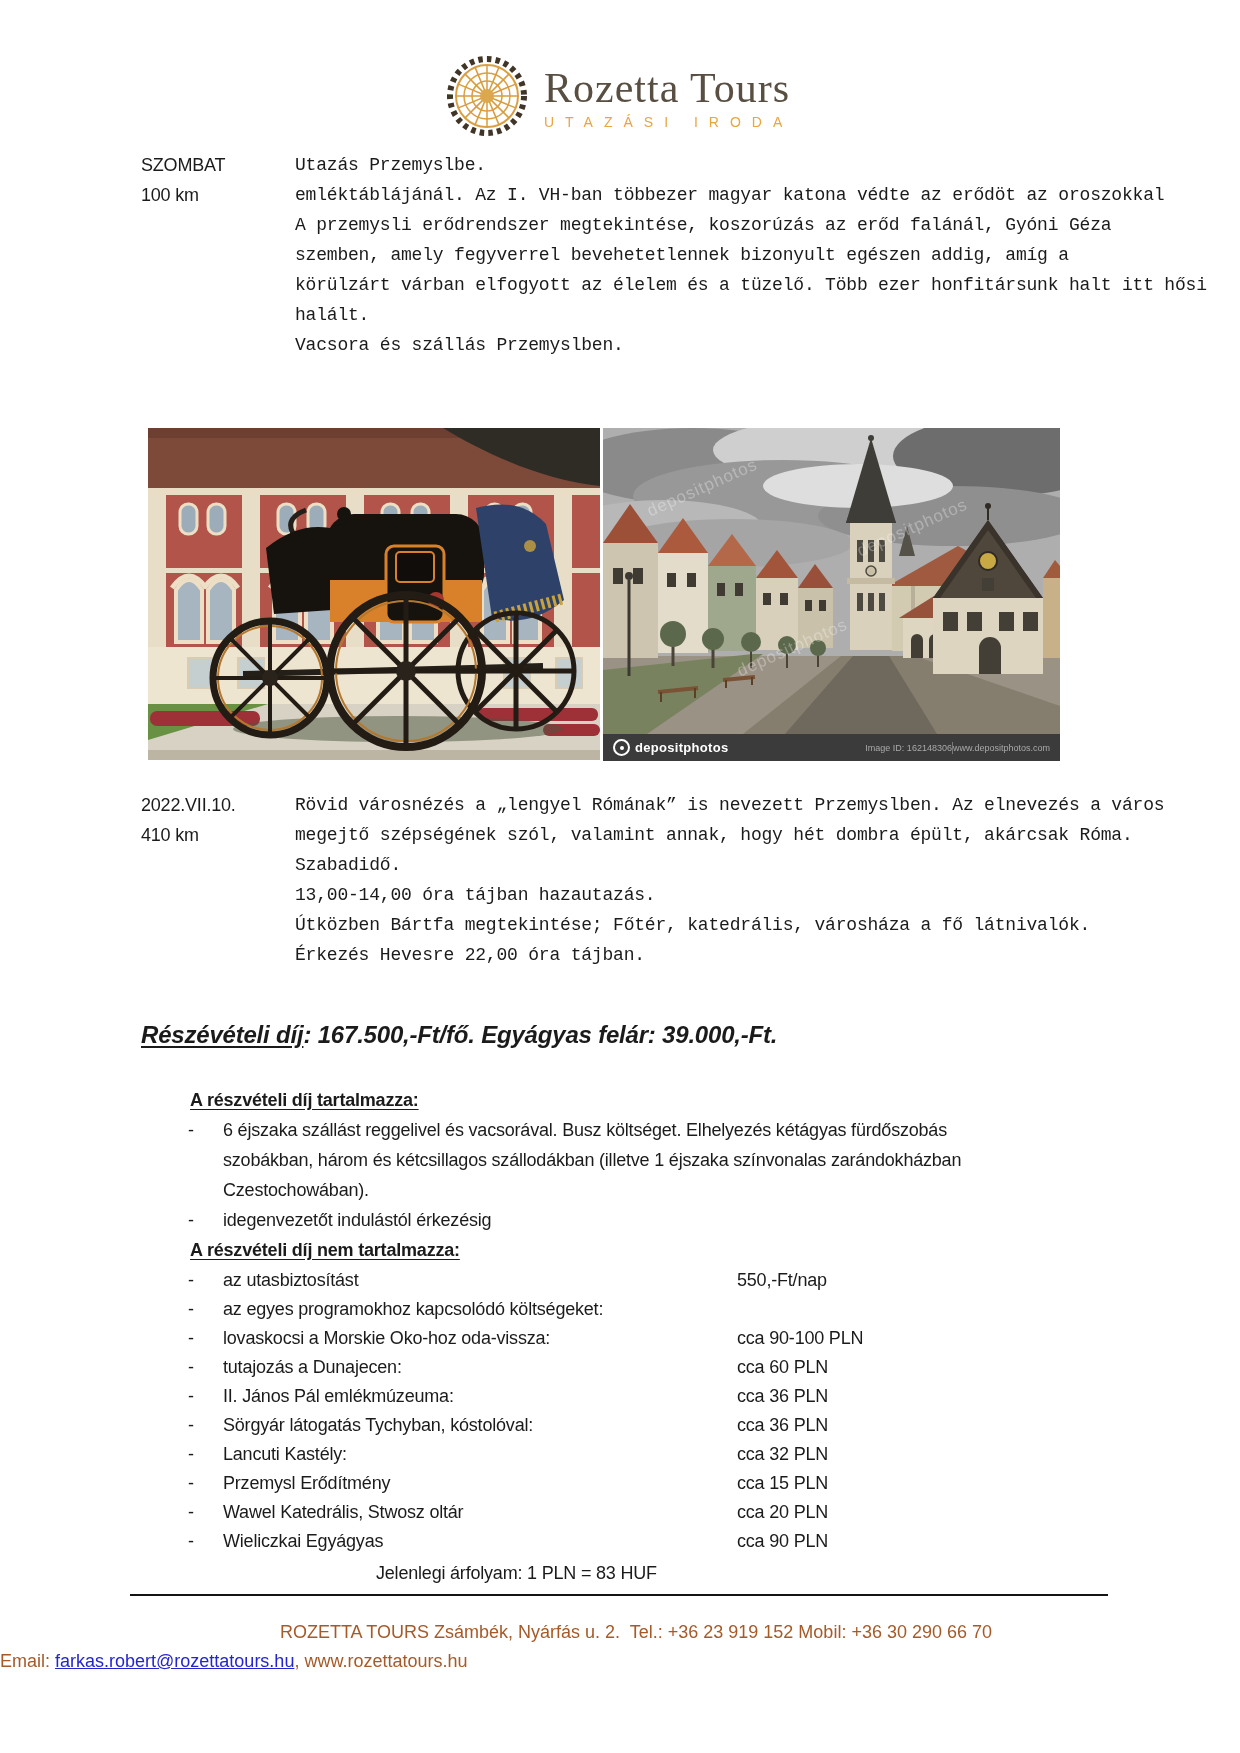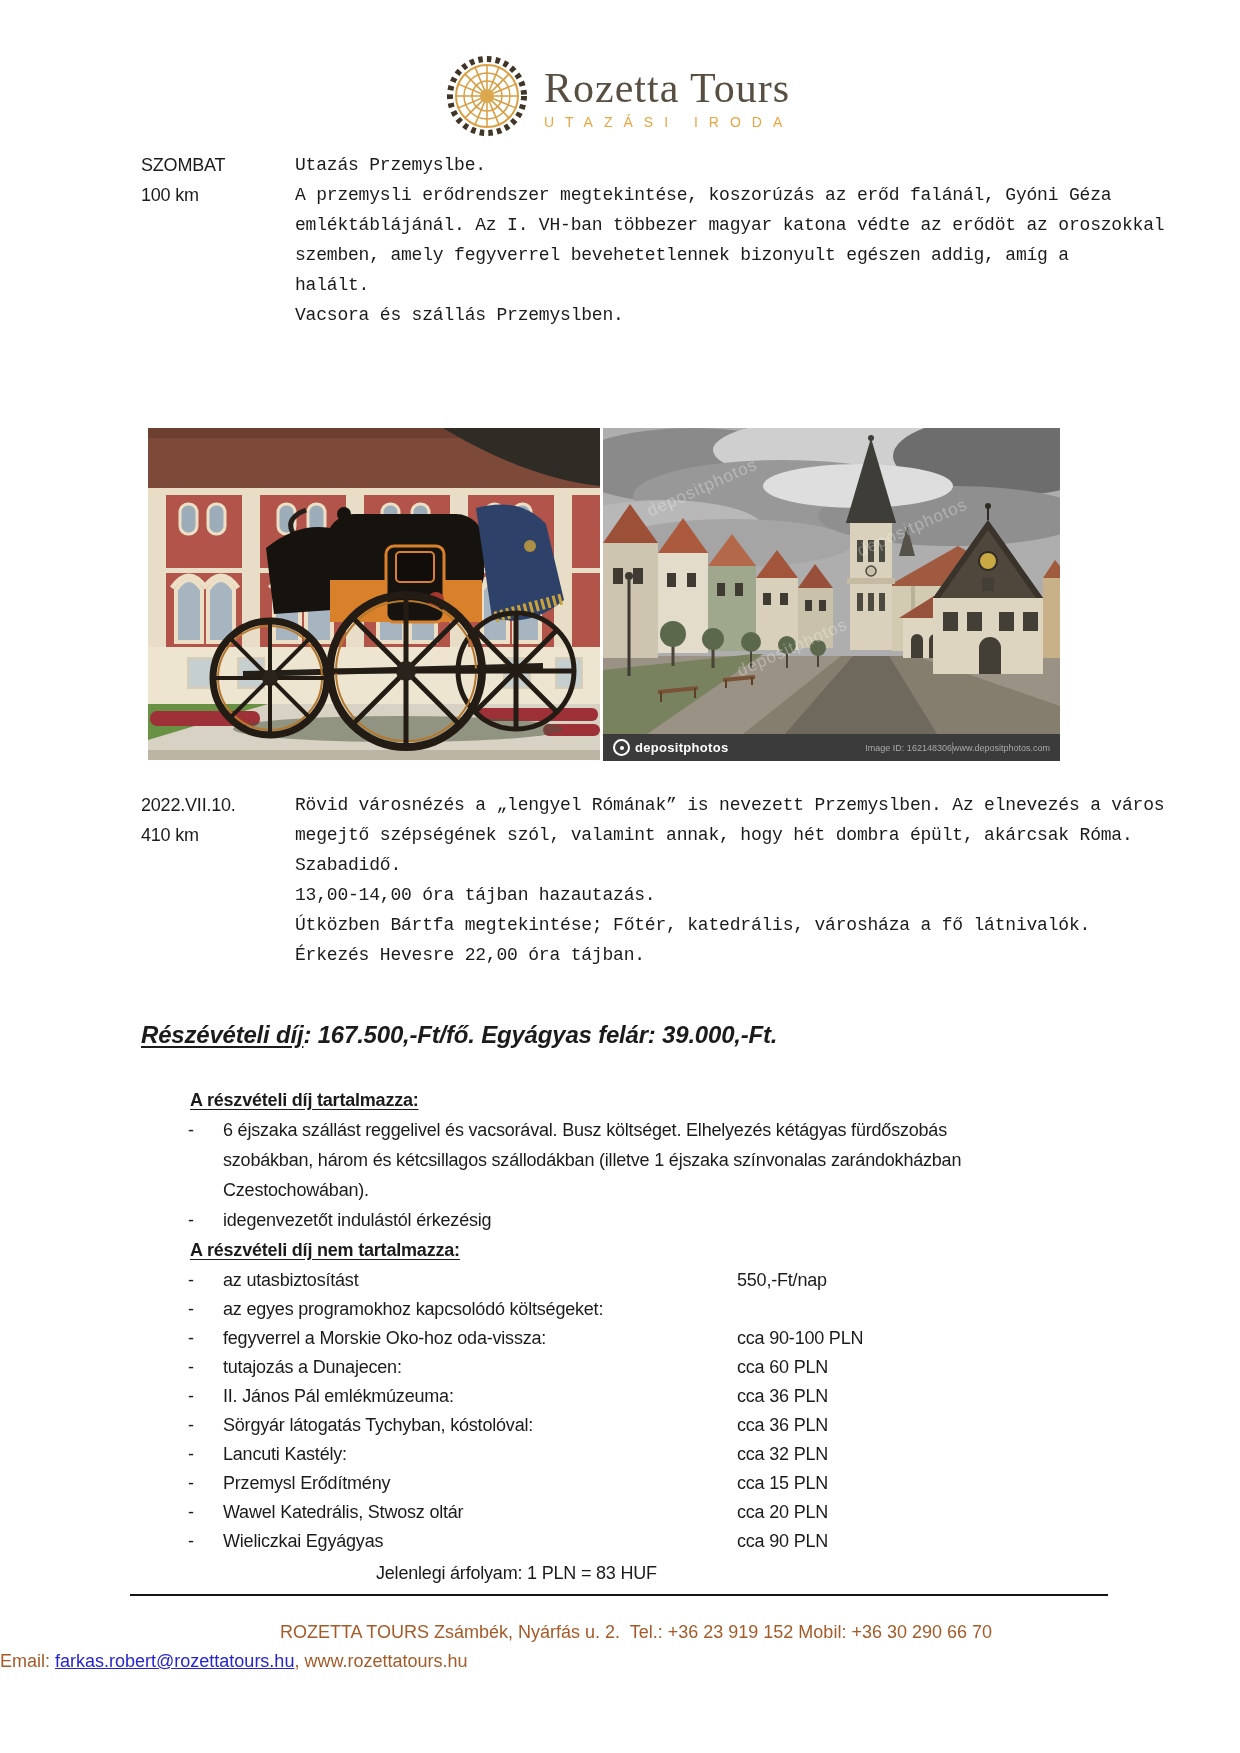--- a/index.html
+++ b/index.html
@@ -78,23 +78,24 @@
   </div>
 
   <div class="dayblock" style="top:150px">
     <div class="cols">
       <div class="labels">
         <div class="line">SZOMBAT</div>
         <div class="line">100 km</div>
       </div>
       <div class="content">
         <div class="line">Utazás Przemyslbe.</div>
+        <div class="line">emléktáblájánál. Az I. VH-ban többezer magyar katona védte az erődöt az oroszokkal</div>
         <div class="line">A przemysli erődrendszer megtekintése, koszorúzás az erőd falánál, Gyóni Géza</div>
-        <div class="line">emléktáblájánál. Az I. VH-ban többezer magyar katona védte az erődöt az oroszokkal</div>
         <div class="line">szemben, amely fegyverrel bevehetetlennek bizonyult egészen addig, amíg a</div>
+        <div class="line">körülzárt várban elfogyott az élelem és a tüzelő. Több ezer honfitársunk halt itt hősi</div>
         <div class="line">halált.</div>
         <div class="line">Vacsora és szállás Przemyslben.</div>
       </div>
     </div>
   </div>
 
   <div class="photo" style="left:148px">
     <svg width="452" height="332" viewBox="0 0 452 332">
       <defs>
         <g id="upwin">
@@ -352,21 +353,21 @@
     <div class="li">
       <span class="dash">-</span>
       <div class="line">idegenvezetőt indulástól érkezésig</div>
     </div>
   </div>
 
   <div class="sect-head" style="top:1235px">A részvételi díj nem tartalmazza:</div>
   <div class="list lh29" style="top:1266px">
     <div class="li"><span class="dash">-</span><span class="line">az utasbiztosítást</span><span class="price">550,-Ft/nap</span></div>
     <div class="li"><span class="dash">-</span><span class="line">az egyes programokhoz kapcsolódó költségeket:</span><span class="price"></span></div>
-    <div class="li"><span class="dash">-</span><span class="line">fegyverrel a Morskie Oko-hoz oda-vissza:</span><span class="price">cca 90-100 PLN</span></div>
+    <div class="li"><span class="dash">-</span><span class="line">lovaskocsi a Morskie Oko-hoz oda-vissza:</span><span class="price">cca 90-100 PLN</span></div>
     <div class="li"><span class="dash">-</span><span class="line">tutajozás a Dunajecen:</span><span class="price">cca 60 PLN</span></div>
     <div class="li"><span class="dash">-</span><span class="line">II. János Pál emlékmúzeuma:</span><span class="price">cca 36 PLN</span></div>
     <div class="li"><span class="dash">-</span><span class="line">Sörgyár látogatás Tychyban, kóstolóval:</span><span class="price">cca 36 PLN</span></div>
     <div class="li"><span class="dash">-</span><span class="line">Lancuti Kastély:</span><span class="price">cca 32 PLN</span></div>
     <div class="li"><span class="dash">-</span><span class="line">Przemysl Erődítmény</span><span class="price">cca 15 PLN</span></div>
     <div class="li"><span class="dash">-</span><span class="line">Wawel Katedrális, Stwosz oltár</span><span class="price">cca 20 PLN</span></div>
     <div class="li"><span class="dash">-</span><span class="line">Wieliczkai Egyágyas</span><span class="price">cca 90 PLN</span></div>
   </div>
 
   <div class="exchange">Jelenlegi árfolyam: 1 PLN = 83 HUF</div>

